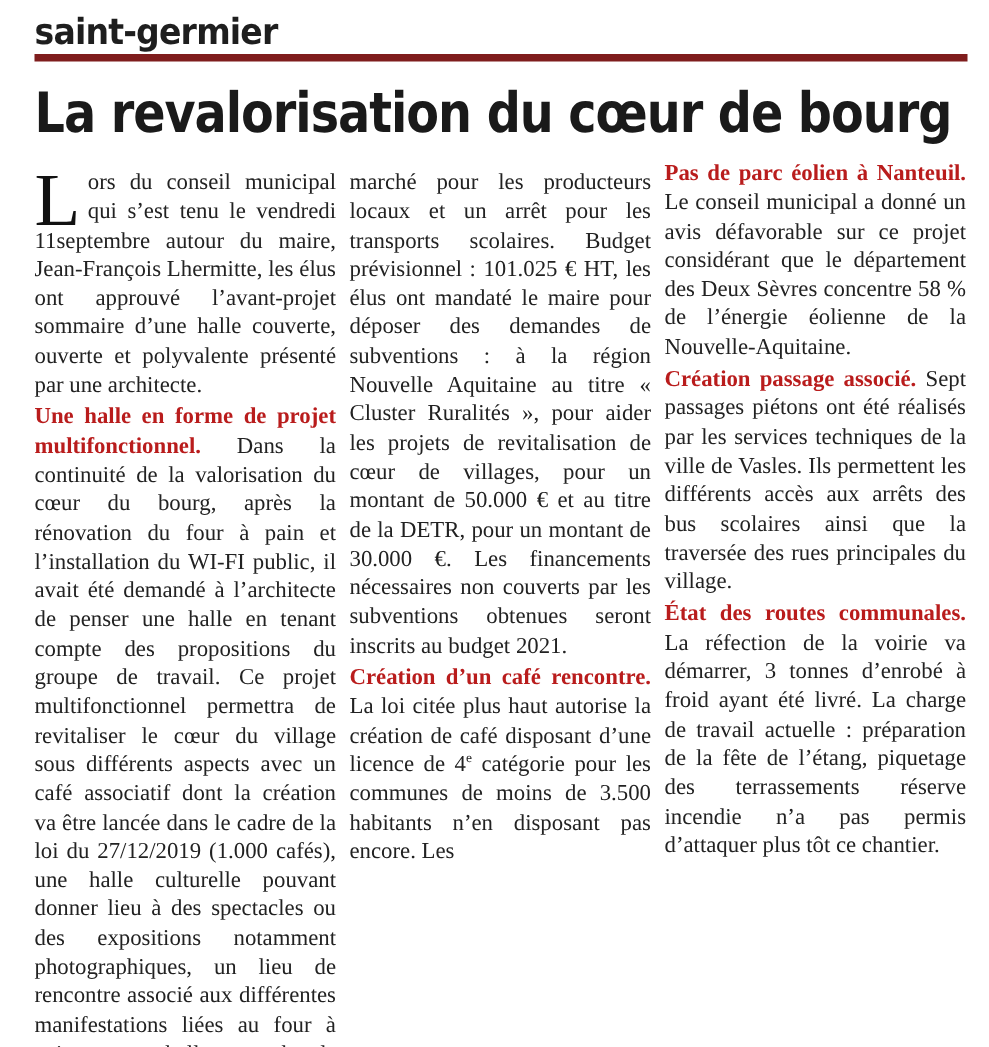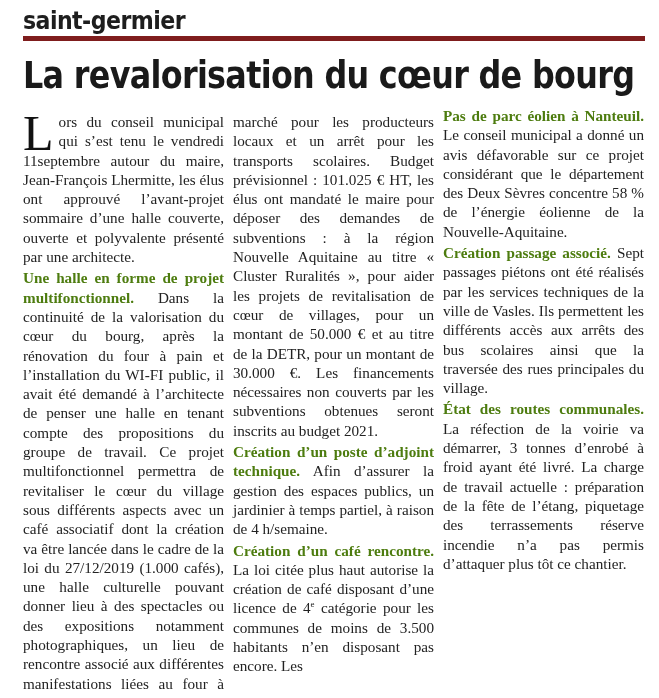--- a/index.html
+++ b/index.html
@@ -73,21 +73,21 @@
     color: #222;
   }
   .col p {
     margin: 0;
   }
   .col .para + .para {
     margin-top: 2px;
   }
   .col b {
     font-weight: bold;
-    color: #4d7c0f;
+    color: #b91c1c;
   }
   .dropcap {
     float: left;
     font-family: "Liberation Serif", serif;
     font-size: 50px;
     line-height: 38px;
     padding-top: 2px;
     margin-right: 5px;
     margin-bottom: -4px;
     color: #111;
@@ -114,21 +114,20 @@
 
   <div class="columns">
 
     <div class="col col1">
       <p class="para"><span class="dropcap">L</span><span>ors du conseil municipal qui s’est tenu le vendredi 11septembre autour du maire, Jean-François Lhermitte, les élus ont approuvé l’avant-projet sommaire d’une halle couverte, ouverte et polyvalente présenté par une architecte.</span></p>
       <p class="para"><b>Une halle en forme de projet multifonctionnel.</b> <span>Dans la continuité de la valorisation du cœur du bourg, après la rénovation du four à pain et l’installation du WI-FI public, il avait été demandé à l’architecte de penser une halle en tenant compte des propositions du groupe de travail. Ce projet multifonctionnel permettra de revitaliser le cœur du village sous différents aspects avec un café associatif dont la création va être lancée dans le cadre de la loi du 27/12/2019 (1.000 cafés), une halle culturelle pouvant donner lieu à des spectacles ou des expositions notamment photographiques, un lieu de rencontre associé aux différentes manifestations liées au four à pain, une halle marchande pouvant accueillir les ambulants et servir ainsi de</span></p>
     </div>
 
     <div class="col col2">
       <p class="para"><span>marché pour les producteurs locaux et un arrêt pour les transports scolaires. Budget prévisionnel : 101.025 € HT, les élus ont mandaté le maire pour déposer des demandes de subventions : à la région Nouvelle Aquitaine au titre « Cluster Ruralités », pour aider les projets de revitalisation de cœur de villages, pour un montant de 50.000 € et au titre de la DETR, pour un montant de 30.000 €. Les financements nécessaires non couverts par les subventions obtenues seront inscrits au budget 2021.</span></p>
-      <p class="para"><b>Création d’un poste d’adjoint technique.</b> <span>Afin d’assurer la gestion des espaces publics, un jardinier à temps partiel, à raison de 4 h/semaine.</span></p>
       <p class="para"><b>Création d’un café rencontre.</b> <span>La loi citée plus haut autorise la création de café disposant d’une licence de 4</span><sup>e</sup><span> catégorie pour les communes de moins de 3.500 habitants n’en disposant pas encore. Les</span></p>
     </div>
 
     <div class="col col3">
       <p class="para"><b>Pas de parc éolien à Nanteuil.</b> <span>Le conseil municipal a donné un avis défavorable sur ce projet considérant que le département des Deux Sèvres concentre 58 % de l’énergie éolienne de la Nouvelle-Aquitaine.</span></p>
       <p class="para"><b>Création passage associé.</b> <span>Sept passages piétons ont été réalisés par les services techniques de la ville de Vasles. Ils permettent les différents accès aux arrêts des bus scolaires ainsi que la traversée des rues principales du village.</span></p>
       <p class="para"><b>État des routes communales.</b> <span>La réfection de la voirie va démarrer, 3 tonnes d’enrobé à froid ayant été livré. La charge de travail actuelle : préparation de la fête de l’étang, piquetage des terrassements réserve incendie n’a pas permis d’attaquer plus tôt ce chantier.</span></p>
     </div>
 
   </div>

